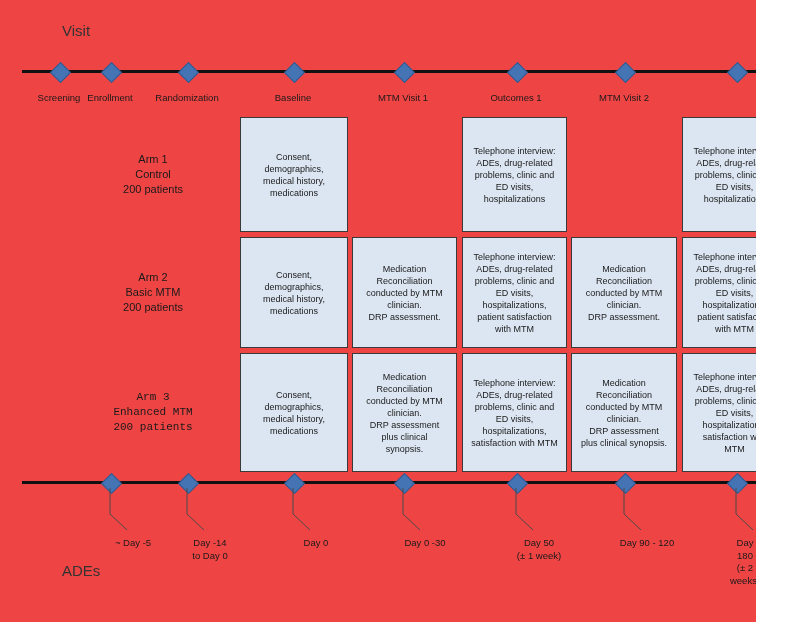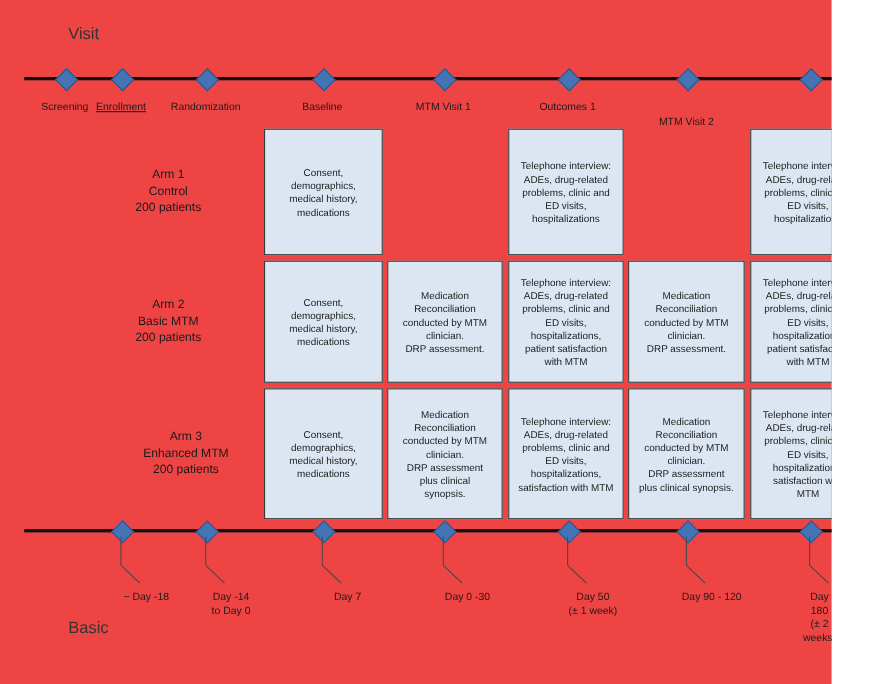--- a/index.html
+++ b/index.html
@@ -111,43 +111,43 @@
 <div id="canvas">
 
   <div class="axis-title" style="left:62px; top:22px;">Visit</div>
 
   <div class="axis-line" style="left:22px; top:70px; width:760px;"></div>
 
   <div id="visit-ticks">
       <div class="diamond" style="left: 52.5px; top: 65px;"></div>
       <div class="visit-label" style="left: 59px; top: 92px;">Screening</div>
       <div class="diamond" style="left: 103.5px; top: 65px;"></div>
-      <div class="visit-label" style="left: 110px; top: 92px; text-decoration: underline;">Enrollment</div>
+      <div class="visit-label" style="left: 110px; top: 92px;">Enrollment</div>
       <div class="diamond" style="left: 180.5px; top: 65px;"></div>
       <div class="visit-label" style="left: 187px; top: 92px;">Randomization</div>
       <div class="diamond" style="left: 286.5px; top: 65px;"></div>
       <div class="visit-label" style="left: 293px; top: 92px;">Baseline</div>
       <div class="diamond" style="left: 396.5px; top: 65px;"></div>
       <div class="visit-label" style="left: 403px; top: 92px;">MTM Visit 1</div>
       <div class="diamond" style="left: 509.5px; top: 65px;"></div>
       <div class="visit-label" style="left: 516px; top: 92px;">Outcomes 1</div>
       <div class="diamond" style="left: 617.5px; top: 65px;"></div>
-      <div class="visit-label" style="left: 624px; top: 92px; margin-top: 14px;">MTM Visit 2</div>
+      <div class="visit-label" style="left: 624px; top: 92px;">MTM Visit 2</div>
       <div class="diamond" style="left: 729.5px; top: 65px;"></div>
       <div class="visit-label" style="left: 736px; top: 92px; margin-top: 31px;">Outcomes 2</div>
     </div>
 
   <div id="arm-labels">
       <div class="arm-label" style="left: 78px; top: 151.5px; text-align: center;">Arm 1
 Control
 200 patients</div>
       <div class="arm-label" style="left: 78px; top: 269.5px;">Arm 2
 Basic MTM
 200 patients</div>
-      <div class="arm-label" style="left: 94px; top: 389.5px;">Arm 3
+      <div class="arm-label" style="left: 78px; top: 389.5px; font-family: Liberation Mono, monospace;">Arm 3
 Enhanced MTM
 200 patients</div>
     </div>
 
   <div id="activity-boxes">
       <div class="box" style="left: 240px; top: 117px; width: 108px; height: 115px;">
         <span class="box-text">Consent,
 demographics,
 medical history,
 medications</span>
@@ -247,34 +247,34 @@
     </div>
 
   <div class="axis-line" style="left:22px; top:481px; width:760px;"></div>
 
   <div id="time-ticks">
       <div class="diamond" style="left: 103.5px; top: 476px;"></div>
       <svg class="leader" width="70" height="55" style="left: 108px; top: 488px;">
         <line x1="2" y1="0" x2="2" y2="26"></line>
         <line x1="2" y1="26" x2="19" y2="42"></line>
       </svg>
-      <div class="time-label" style="left: 133px; top: 537px;">~ Day -18</div>
+      <div class="time-label" style="left: 133px; top: 537px;">~ Day -5</div>
       <div class="diamond" style="left: 180.5px; top: 476px;"></div>
       <svg class="leader" width="70" height="55" style="left: 185px; top: 488px;">
         <line x1="2" y1="0" x2="2" y2="26"></line>
         <line x1="2" y1="26" x2="19" y2="42"></line>
       </svg>
       <div class="time-label" style="left: 210px; top: 537px;">Day -14
 to Day 0</div>
       <div class="diamond" style="left: 286.5px; top: 476px;"></div>
       <svg class="leader" width="70" height="55" style="left: 291px; top: 488px;">
         <line x1="2" y1="0" x2="2" y2="26"></line>
         <line x1="2" y1="26" x2="19" y2="42"></line>
       </svg>
-      <div class="time-label" style="left: 316px; top: 537px;">Day 7</div>
+      <div class="time-label" style="left: 316px; top: 537px;">Day 0</div>
       <div class="diamond" style="left: 396.5px; top: 476px;"></div>
       <svg class="leader" width="70" height="55" style="left: 401px; top: 488px;">
         <line x1="2" y1="0" x2="2" y2="26"></line>
         <line x1="2" y1="26" x2="19" y2="42"></line>
       </svg>
       <div class="time-label" style="left: 425px; top: 537px; text-align: right;">Day 0 -30</div>
       <div class="diamond" style="left: 509.5px; top: 476px;"></div>
       <svg class="leader" width="70" height="55" style="left: 514px; top: 488px;">
         <line x1="2" y1="0" x2="2" y2="26"></line>
         <line x1="2" y1="26" x2="19" y2="42"></line>
@@ -289,15 +289,15 @@
       <div class="time-label" style="left: 647px; top: 537px;">Day 90 - 120</div>
       <div class="diamond" style="left: 729.5px; top: 476px;"></div>
       <svg class="leader" width="70" height="55" style="left: 734px; top: 488px;">
         <line x1="2" y1="0" x2="2" y2="26"></line>
         <line x1="2" y1="26" x2="19" y2="42"></line>
       </svg>
       <div class="time-label" style="left: 745px; top: 537px;">Day 180
 (± 2 weeks)</div>
     </div>
 
-  <div class="axis-title" style="left:62px; top:562px;">Basic</div>
+  <div class="axis-title" style="left:62px; top:562px;">ADEs</div>
 
 </div>
 
 </body></html>

